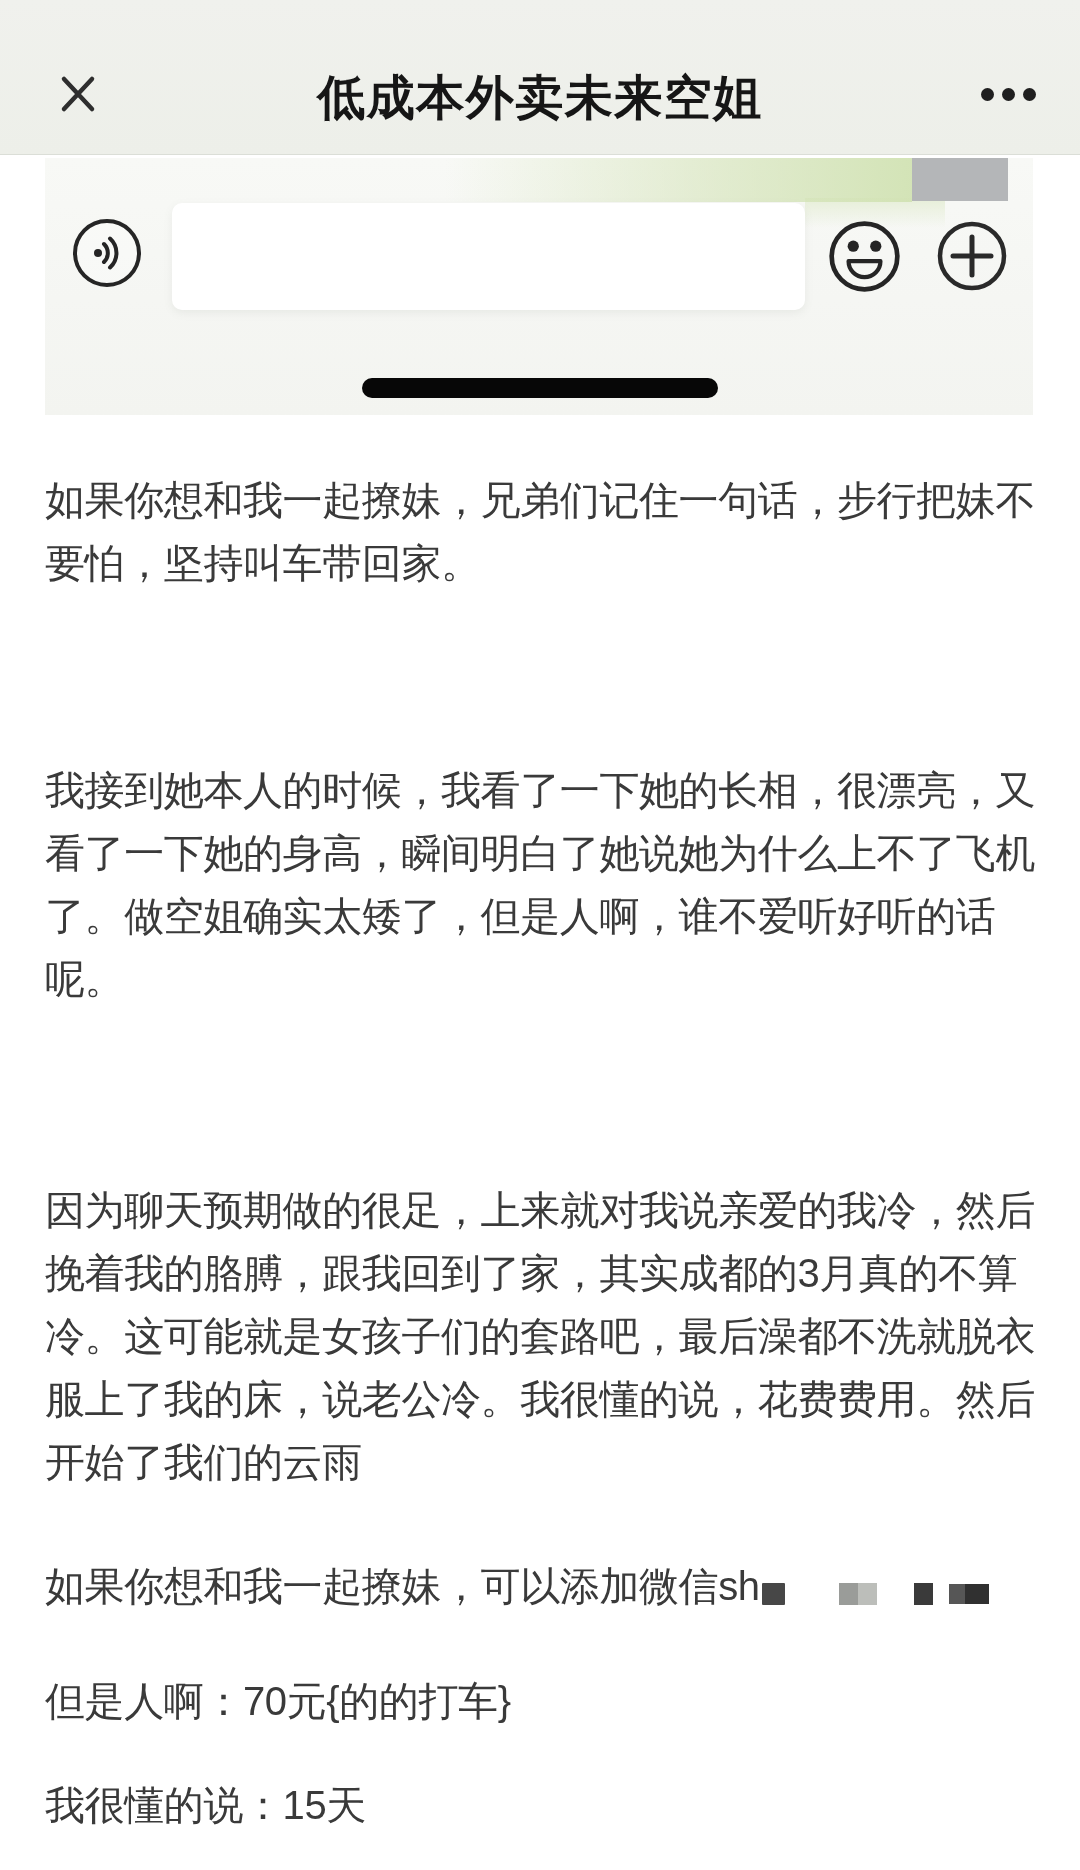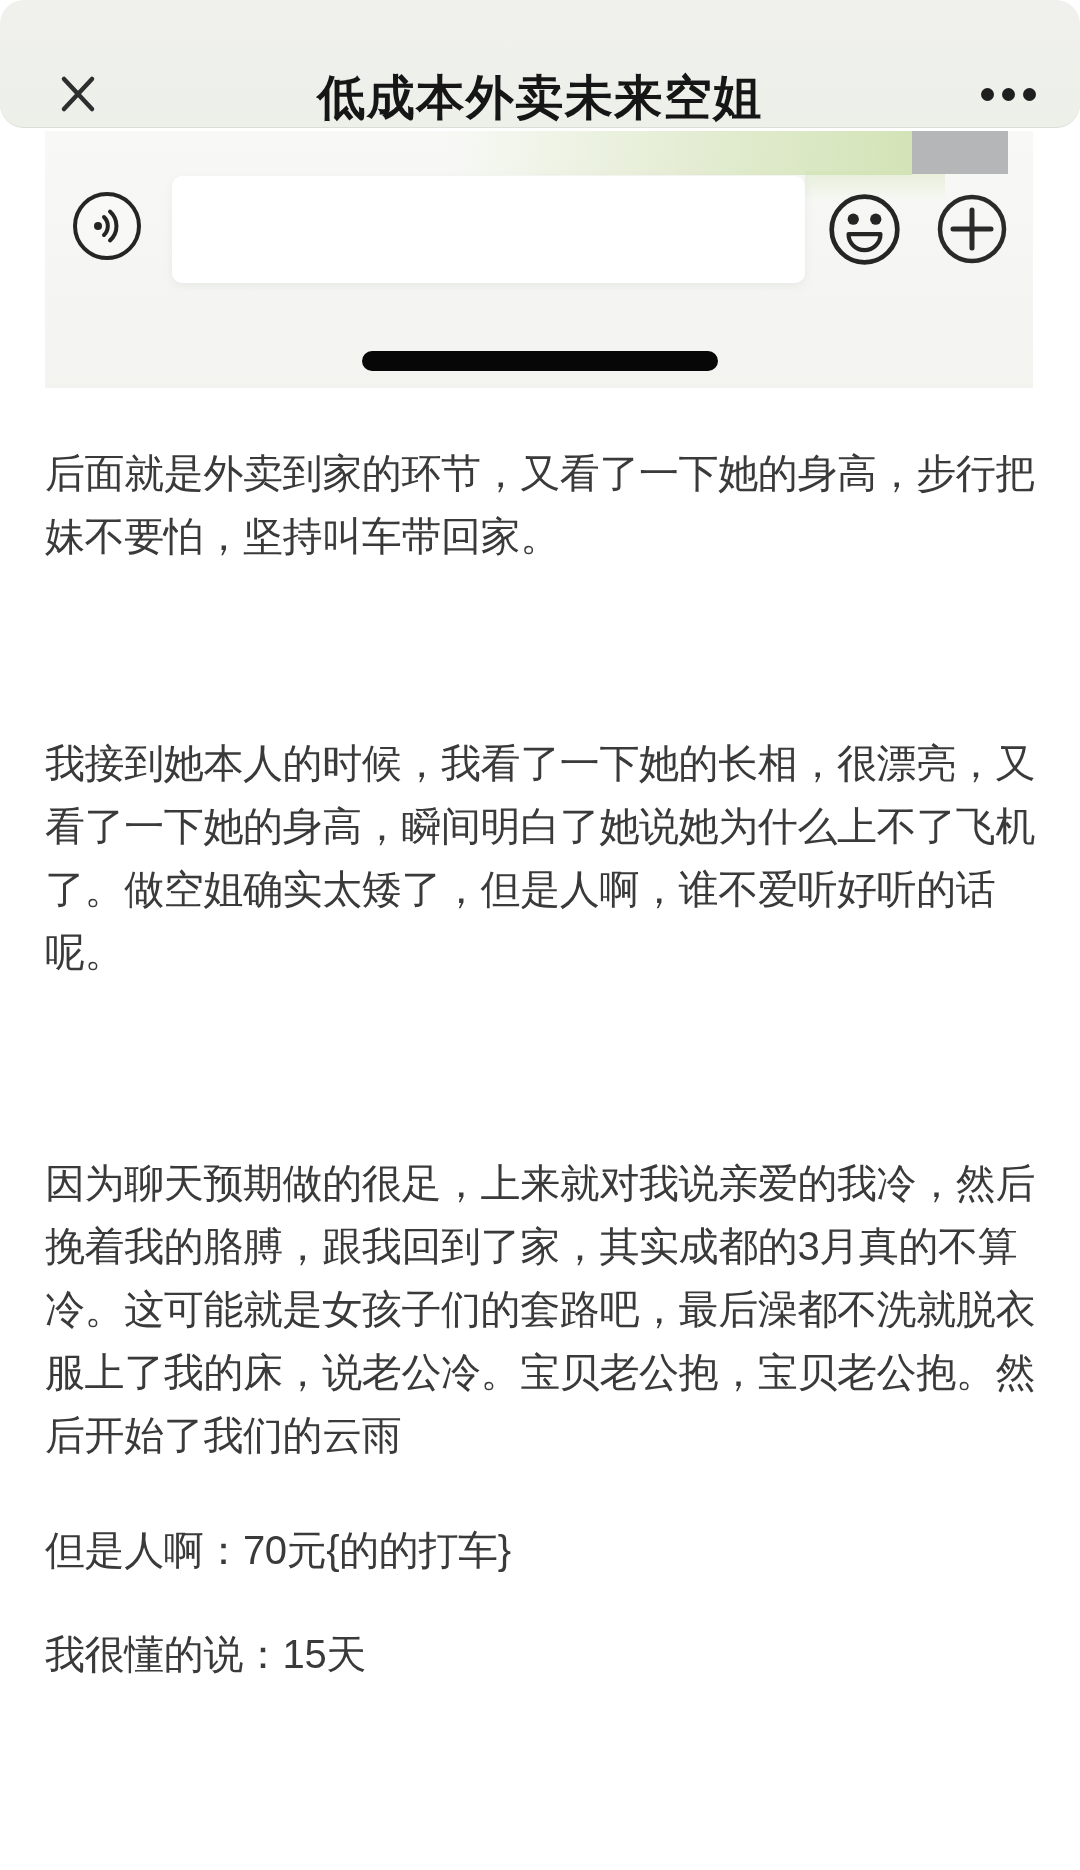--- a/index.html
+++ b/index.html
@@ -7,25 +7,24 @@
     width:1080px;height:1870px;
     background:#ffffff;
     font-family:"Liberation Sans","DejaVu Sans",sans-serif;
     overflow:hidden;
     position:relative;
   }
 
   
   .topbar{
     position:relative;
-    height:128px;
+    height:155px;
     background:linear-gradient(180deg,#f0f1ed 0%,#edefe9 100%);
     border-bottom:1px solid #dbded7;
     box-sizing:border-box;
-    border-radius:24px;
   }
   .close-btn{
     position:absolute;left:54px;top:70px;
     width:48px;height:48px;
     display:flex;align-items:center;justify-content:center;
     background:transparent;border:0;padding:0;cursor:pointer;
   }
   .topbar-title{
     position:absolute;left:0;right:0;top:66px;
     text-align:center;
@@ -145,20 +144,21 @@
     <svg width="72" height="72" viewBox="0 0 72 72">
       <circle cx="36" cy="36" r="32" fill="none" stroke="#2a2a2a" stroke-width="4.5"></circle>
       <path d="M36 17 V55 M17 36 H55" stroke="#2a2a2a" stroke-width="5" stroke-linecap="round"></path>
     </svg>
   </div>
 
   <div class="home-bar"></div>
 </div>
 
 <div class="article">
-  <p class="p1">后面就是外卖到家的环节，又看了一下她的身高，步行把妹不要怕，坚持叫车带回家。</p>
+  <p class="p1">如果你想和我一起撩妹，兄弟们记住一句话，步行把妹不要怕，坚持叫车带回家。</p>
   <p class="p2">我接到她本人的时候，我看了一下她的长相，很漂亮，又看了一下她的身高，瞬间明白了她说她为什么上不了飞机了。做空姐确实太矮了，但是人啊，谁不爱听好听的话呢。</p>
-  <p class="p3">因为聊天预期做的很足，上来就对我说亲爱的我冷，然后挽着我的胳膊，跟我回到了家，其实成都的3月真的不算冷。这可能就是女孩子们的套路吧，最后澡都不洗就脱衣服上了我的床，说老公冷。宝贝老公抱，宝贝老公抱。然后开始了我们的云雨</p>
+  <p class="p3">因为聊天预期做的很足，上来就对我说亲爱的我冷，然后挽着我的胳膊，跟我回到了家，其实成都的3月真的不算冷。这可能就是女孩子们的套路吧，最后澡都不洗就脱衣服上了我的床，说老公冷。我很懂的说，花费费用。然后开始了我们的云雨</p>
 
+  <p class="p-wechat"><span>如果你想和我一起撩妹，可以添加微信sh</span><span class="redact r1"></span><span class="redact r2"></span><span class="redact r3"></span><span class="redact r4"></span></p>
 
   <p class="p-cost">但是人啊：70元{的的打车}</p>
   <p class="p-time">我很懂的说：15天</p>
 </div>
 
 </body></html>

